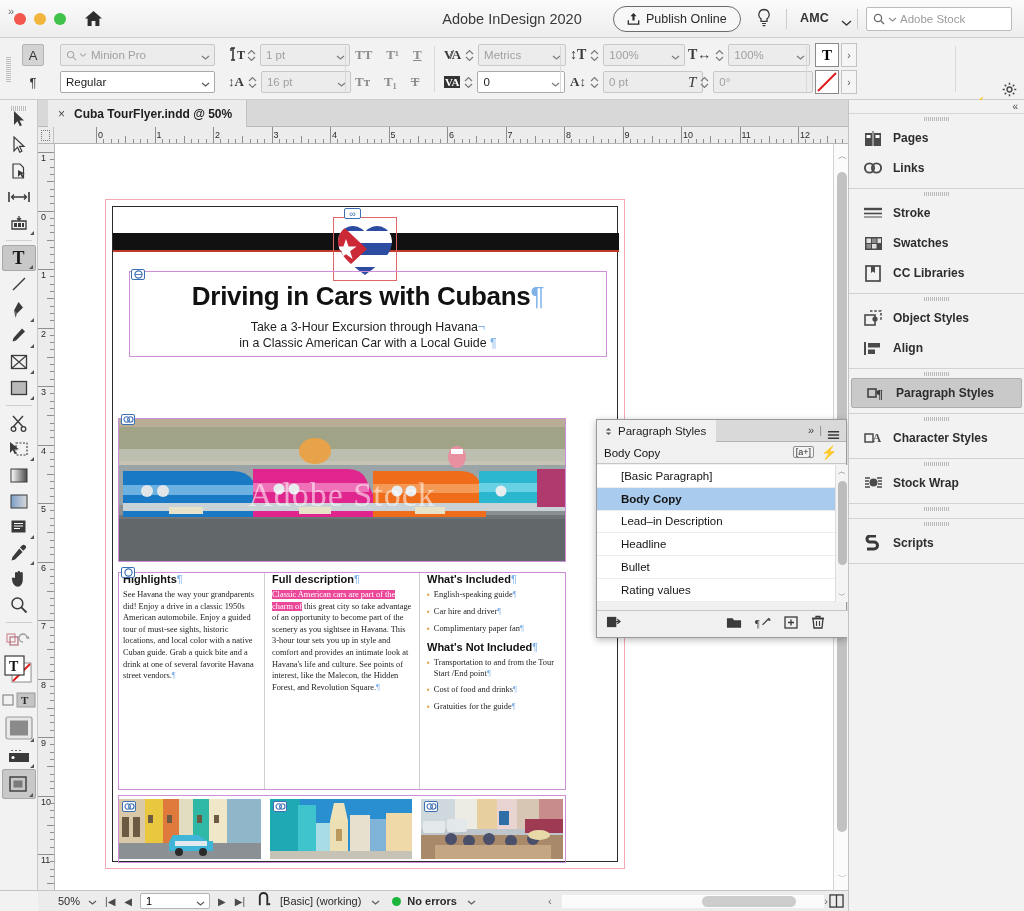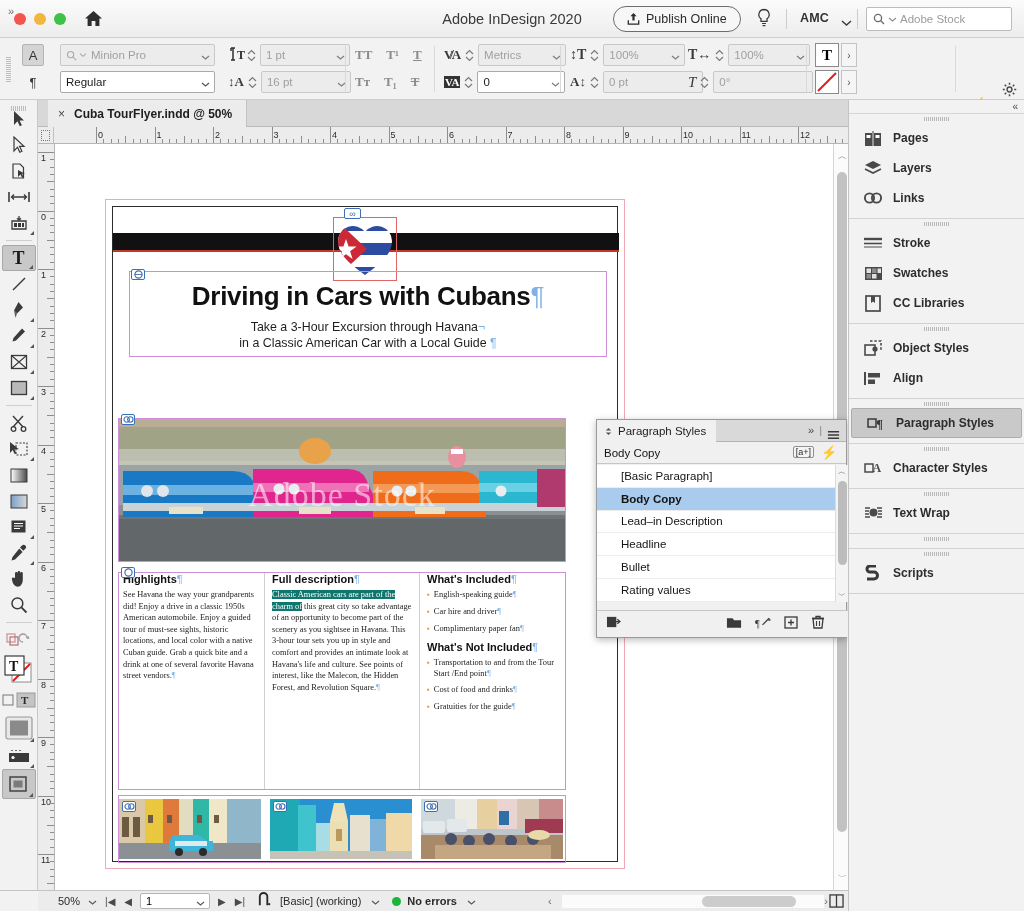--- a/index.html
+++ b/index.html
@@ -155,21 +155,21 @@
   .watermark {
     position:absolute; left:0; top:40%; width:100%; text-align:center;
     font-family:"Liberation Serif", serif; font-size:34px; color:rgba(255,255,255,.55);
     letter-spacing:1px; pointer-events:none;
   }
   .cols { position:absolute; left:6px; top:366px; width:446px; height:216px; }
   .col { position:absolute; top:0; height:216px; border-right:1px solid #cfcfcf;
     font-family:"Liberation Serif", serif; }
   .colhead { font-family:"Liberation Sans",sans-serif; font-size:11px; font-weight:bold; color:#111; margin-bottom:4px; }
   .colbody { font-size:8.4px; line-height:11.6px; color:#1c1c1c; }
-  .hl { background:#0f766e; color:#fff; }
+  .hl { background:#ec4899; color:#fff; }
   .bul { display:flex; gap:4px; margin-bottom:5px; font-size:8.4px; line-height:11.2px; color:#1c1c1c; }
   .bul i { color:#e09a3c; font-style:normal; font-size:8px; line-height:12px; }
   .thumbs { position:absolute; left:6px; top:592px; width:446px; height:60px; display:flex; gap:9px; }
   .thumb { width:142px; height:60px; position:relative; overflow:hidden; }
 
   
   .vsb { position:absolute; left:833px; top:144px; width:15px; height:746px; background:#fbfbfb; border-left:1px solid #d4d4d4; }
   .vsb-thumb { position:absolute; left:3px; top:28px; width:10px; height:660px; background:#c2c2c2; border-radius:5px; }
   .vsb-arrow { position:absolute; left:4px; font-size:9px; color:#7a7a7a; }
 
@@ -1284,29 +1284,20 @@
               <path d="M10 3h7v13h-7z" fill="#4a4a4a"></path>
               <path d="M9 1v15" stroke="#3a3a3a" stroke-width="1"></path>
               <path d="M2.5 5h4v3h-4z" fill="#fff"></path>
               <path d="M11.5 5h4v3h-4z" fill="#fff"></path>
             </svg>
         </span>
         <span class="lbl">Pages</span>
       </div>
       <div class="ditem">
         <span class="dicon">
-          <svg width="18" height="16" viewBox="0 0 18 16">
-              <path d="M9 1 17 5 9 9 1 5z" fill="#4a4a4a"></path>
-              <path d="M1 9l8 4 8-4" fill="none" stroke="#4a4a4a" stroke-width="1.8"></path>
-            </svg>
-        </span>
-        <span class="lbl">Layers</span>
-      </div>
-      <div class="ditem">
-        <span class="dicon">
           <svg width="20" height="14" viewBox="0 0 20 14">
               <circle cx="6.5" cy="7" r="4.6" fill="none" stroke="#4a4a4a" stroke-width="1.9"></circle>
               <circle cx="13.5" cy="7" r="4.6" fill="none" stroke="#4a4a4a" stroke-width="1.9"></circle>
             </svg>
         </span>
         <span class="lbl">Links</span>
       </div>
     </div>
 
     <div class="dgroup">
@@ -1401,21 +1392,21 @@
       <div class="dgrip"></div>
       <div class="ditem">
         <span class="dicon">
           <svg width="19" height="14" viewBox="0 0 19 14">
               <g stroke="#4a4a4a" stroke-width="1.4">
                 <path d="M1 2h5M13 2h5M1 5h4M14 5h4M1 8h4M14 8h4M1 11h5M13 11h5"></path>
               </g>
               <circle cx="9.5" cy="6.5" r="4" fill="#4a4a4a"></circle>
             </svg>
         </span>
-        <span class="lbl">Text Wrap</span>
+        <span class="lbl">Stock Wrap</span>
       </div>
     </div>
 
     <div class="dgroup">
       <div class="dgrip"></div>
     </div>
 
     <div class="dgroup">
       <div class="dgrip"></div>
       <div class="ditem">

